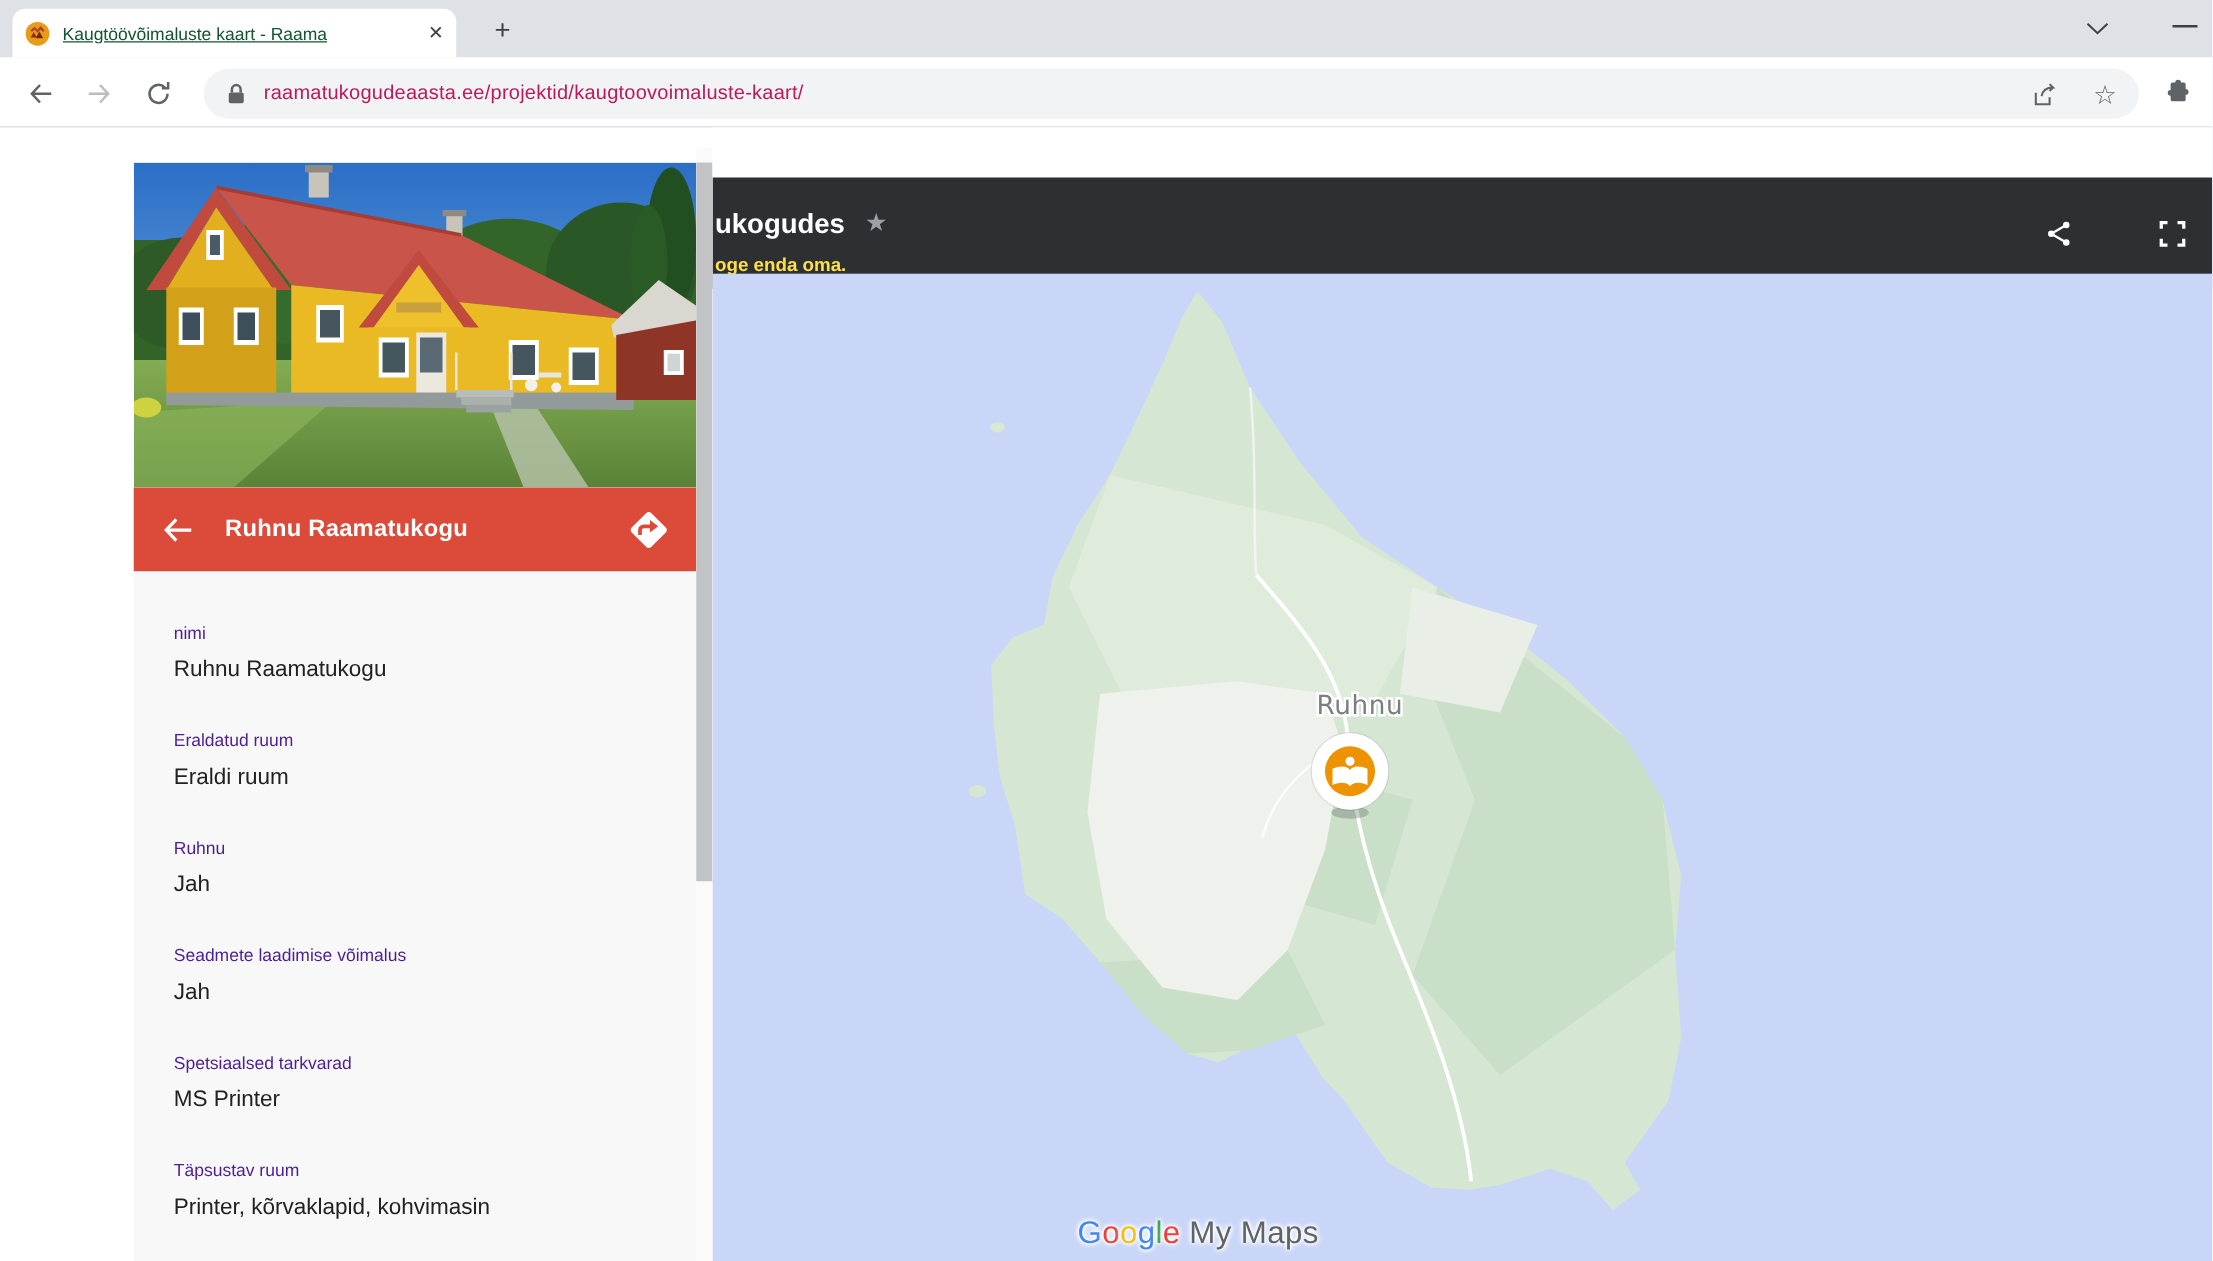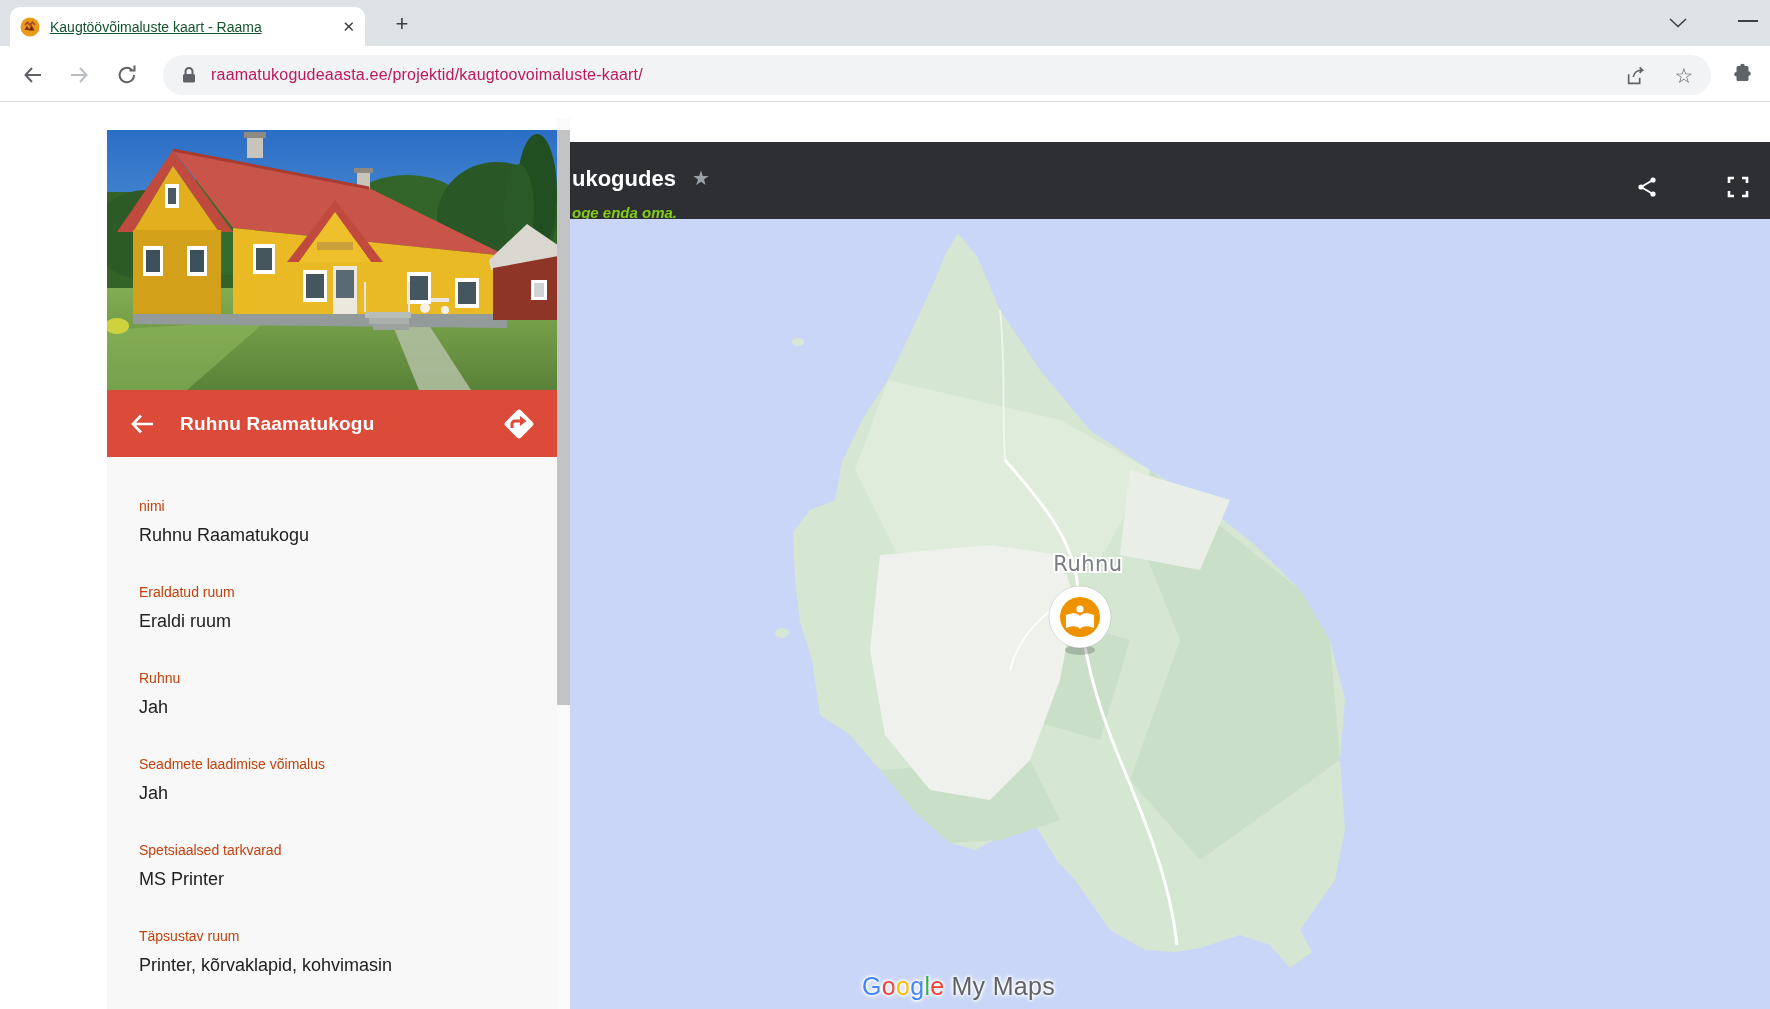--- a/index.html
+++ b/index.html
@@ -35,33 +35,33 @@
   .panel{position:absolute;left:107px;top:130px;width:450px;height:879px;background:#f8f8f8;}
   .photo{position:absolute;left:0;top:0;width:450px;height:260px;overflow:hidden;}
   .panel-header{position:absolute;left:0;top:260px;width:450px;height:67px;background:#dc4b3a;
                 display:flex;align-items:center;}
   .panel-back{position:absolute;left:22px;top:20px;width:28px;height:28px;}
   .panel-title{position:absolute;left:73px;top:0;height:67px;display:flex;align-items:center;
                color:#fff;font-size:19px;font-weight:600;letter-spacing:.2px;}
   .dir-btn{position:absolute;left:390px;top:12px;width:44px;height:44px;}
   .fields{position:absolute;left:0;top:327px;width:450px;padding:41px 20px 0 32px;box-sizing:border-box;}
   .field{margin-bottom:38px;}
-  .field .lab{font-size:14px;color:#c2410c;line-height:16px;}
+  .field .lab{font-size:14px;color:#4c1d95;line-height:16px;}
   .field .val{font-size:18px;color:#212121;line-height:22px;margin-top:10px;}
 
   
   .sbar{position:absolute;left:557px;top:118px;width:13px;height:891px;background:#fafafa;}
   .sbar .thumb{position:absolute;left:0;top:12px;width:13px;height:575px;background:#c1c3c5;}
 
   
   .map{position:absolute;left:570px;top:102px;width:1200px;height:907px;background:#fff;overflow:hidden;}
   .map-header{position:absolute;left:0;top:40px;width:1200px;height:89px;background:#2d2f32;}
   .map-title{position:absolute;left:2px;top:24px;font-size:22px;font-weight:700;color:#fff;white-space:nowrap;}
   .map-title .hstar{font-size:20px;color:#9aa0a6;font-weight:400;margin-left:16px;vertical-align:1px;}
-  .map-sub{position:absolute;left:2px;top:62px;font-size:15px;font-weight:700;color:#84cc16;white-space:nowrap;font-style:italic;}
+  .map-sub{position:absolute;left:2px;top:62px;font-size:15px;font-weight:700;color:#fde047;white-space:nowrap;}
   .map-hic{position:absolute;top:30px;width:30px;height:30px;display:flex;align-items:center;justify-content:center;}
   .map-canvas{position:absolute;left:0;top:117px;width:1200px;height:790px;background:#c9d6f8;}
   .watermark{position:absolute;left:292px;bottom:8px;font-size:25px;font-weight:500;letter-spacing:.3px;
              text-shadow:0 0 3px #fff,0 0 3px #fff,0 0 5px #fff,0 0 5px #fff;white-space:nowrap;}
   .watermark .suffix{color:#5f6368;margin-left:7px;font-weight:400;}
 </style>
 </head>
 <body>
 
 <div class="screen">

